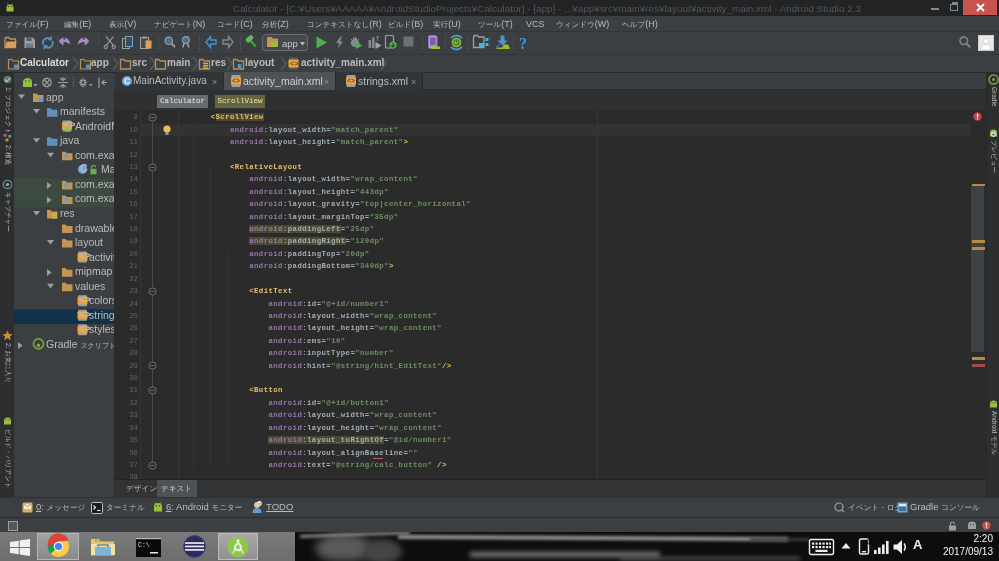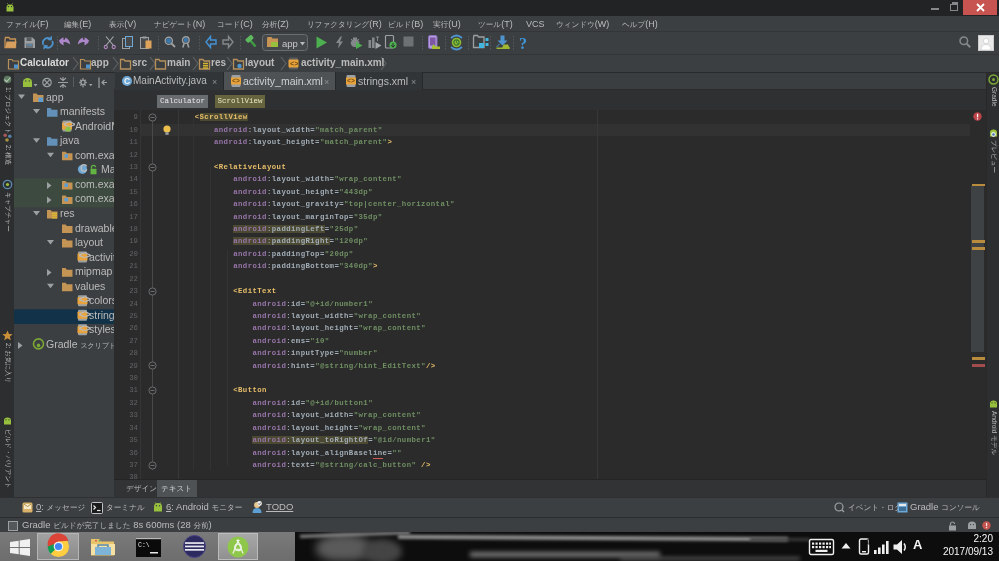--- a/index.html
+++ b/index.html
@@ -1,24 +1,25 @@
 <!DOCTYPE html>
 <html><head><meta charset="utf-8"><style>
 html,body{margin:0;padding:0;background:#2b2b2b;}
 #root{position:relative;width:999px;height:561px;overflow:hidden;font-family:"Liberation Sans",sans-serif;background:#3c3f41;}
 .abs{position:absolute;}
 .t{position:absolute;white-space:nowrap;color:#bbbbbb;}
 svg{position:absolute;overflow:visible;}
-.ln{position:absolute;left:0;font-family:"Liberation Mono",monospace;font-size:7.33px;line-height:12.414px;white-space:pre;color:#a2aeb8;letter-spacing:0.42px;font-weight:bold;}
+.ln{position:absolute;left:16px;font-family:"Liberation Mono",monospace;font-size:7.33px;line-height:12.414px;white-space:pre;color:#a2aeb8;letter-spacing:0.42px;font-weight:bold;}
 .tg{color:#e8bf6a}.ns{color:#9876aa}.st{color:#6f8f63}.hl{background:#4c4933}
 .jp{font-size:7.6px;}
 </style></head><body>
 <div id="root">
 
 <div class="abs" style="left:0;top:0;width:999px;height:16px;background:#212324;"></div>
+<div class="t" style="left:233px;top:3px;font-size:9.9px;color:#53575b;letter-spacing:0px;">Calculator - [C:¥Users¥AAAAA¥AndroidStudioProjects¥Calculator] - [app] - ...¥app¥src¥main¥res¥layout¥activity_main.xml - Android Studio 2.3</div>
 <svg class="abs" style="left:4px;top:2px" width="12" height="12" viewBox="0 0 12 12">
       <path d="M2.5 5.5a3.5 3 0 0 1 7 0v4h-7z" fill="#97c03c"></path>
       <circle cx="4.5" cy="4.6" r=".7" fill="#242628"></circle>
       <circle cx="7.5" cy="4.6" r=".7" fill="#242628"></circle>
       <line x1="3.4" y1="1.4" x2="4.4" y2="2.8" stroke="#97c03c" stroke-width=".8"></line>
       <line x1="8.6" y1="1.4" x2="7.6" y2="2.8" stroke="#97c03c" stroke-width=".8"></line>
     </svg>
 <div class="abs" style="left:931px;top:8px;width:8px;height:2px;background:#85898c;"></div>
 <div class="abs" style="left:950px;top:4px;width:6px;height:5px;border:1px solid #85898c;"></div>
 <div class="abs" style="left:952px;top:2px;width:6px;height:2px;background:#85898c;"></div>
@@ -28,21 +29,21 @@
     </svg>
 
 <div class="abs" style="left:0;top:16px;width:999px;height:15px;background:#3c3f41;"></div>
 <div id="menubar" style="position:absolute;left:0;top:17px;width:999px;height:14px;font-size:9px;">
 <span class="t" style="left:6px;top:2px"><span class="jp">ファイル</span>(F)</span>
 <span class="t" style="left:64px;top:2px"><span class="jp">編集</span>(E)</span>
 <span class="t" style="left:109px;top:2px"><span class="jp">表示</span>(V)</span>
 <span class="t" style="left:154px;top:2px"><span class="jp">ナビゲート</span>(N)</span>
 <span class="t" style="left:217px;top:2px"><span class="jp">コード</span>(C)</span>
 <span class="t" style="left:262px;top:2px"><span class="jp">分析</span>(Z)</span>
-<span class="t" style="left:307px;top:2px"><span class="jp">リファクタリング</span>(R)</span>
+<span class="t" style="left:307px;top:2px"><span class="jp">コンテキストなし</span>(R)</span>
 <span class="t" style="left:388px;top:2px"><span class="jp">ビルド</span>(B)</span>
 <span class="t" style="left:433px;top:2px"><span class="jp">実行</span>(U)</span>
 <span class="t" style="left:478px;top:2px"><span class="jp">ツール</span>(T)</span>
 <span class="t" style="left:526px;top:2px">VCS</span>
 <span class="t" style="left:556px;top:2px"><span class="jp">ウィンドウ</span>(W)</span>
 <span class="t" style="left:622px;top:2px"><span class="jp">ヘルプ</span>(H)</span>
 </div>
 
 <div class="abs" style="left:0;top:31px;width:999px;height:23px;background:#3c3f41;border-top:1px solid #333537;"></div>
 <svg class="abs" style="left:0;top:32px" width="999" height="22" viewBox="0 0 999 22">
@@ -624,21 +625,20 @@
 <svg class="abs" style="left:897px;top:4px" width="11" height="11" viewBox="0 0 11 11">
         <rect x="0.5" y="0.5" width="10" height="10" fill="#6fa8d4"></rect>
         <rect x="2" y="2" width="7" height="2" fill="#e8e8e8"></rect>
         <rect x="2" y="5" width="7" height="4" fill="#3e6e96"></rect>
       </svg>
 <span class="t" style="left:910px;top:3px;font-size:9.5px;">Gradle <span class="jp">コンソール</span></span>
 </div>
 
 <div class="abs" style="left:0;top:517px;width:999px;height:15px;background:#3c3f41;border-top:1px solid #2a2c2d;box-sizing:border-box;" id="statusbar">
 <div class="abs" style="left:8px;top:3px;width:8px;height:8px;border:1px solid #9da0a2;background:#55585a;"></div>
-<span class="t" style="left:22px;top:1px;font-size:9.5px;">Gradle <span class="jp">ビルドが完了しました</span> 8s 600ms (28 <span class="jp">分前</span>)</span>
 <svg class="abs" style="left:948px;top:3px" width="9" height="10" viewBox="0 0 9 10">
         <rect x="1" y="4.5" width="7" height="5" fill="#9da0a2"></rect>
         <path d="M2.5 4.5 v-1.5 a2 2 0 0 1 4 0" fill="none" stroke="#9da0a2" stroke-width="1.2"></path>
       </svg>
 <svg class="abs" style="left:967px;top:3px" width="10" height="9" viewBox="0 0 10 9">
         <path d="M1 4 a4 3.6 0 0 1 8 0 l0 4 l-8 0 z" fill="#9da0a2"></path>
         <circle cx="3.6" cy="3.6" r=".6" fill="#3c3f41"></circle>
         <circle cx="6.4" cy="3.6" r=".6" fill="#3c3f41"></circle>
       </svg>
 <svg class="abs" style="left:982px;top:3px" width="9" height="9" viewBox="0 0 9 9">

